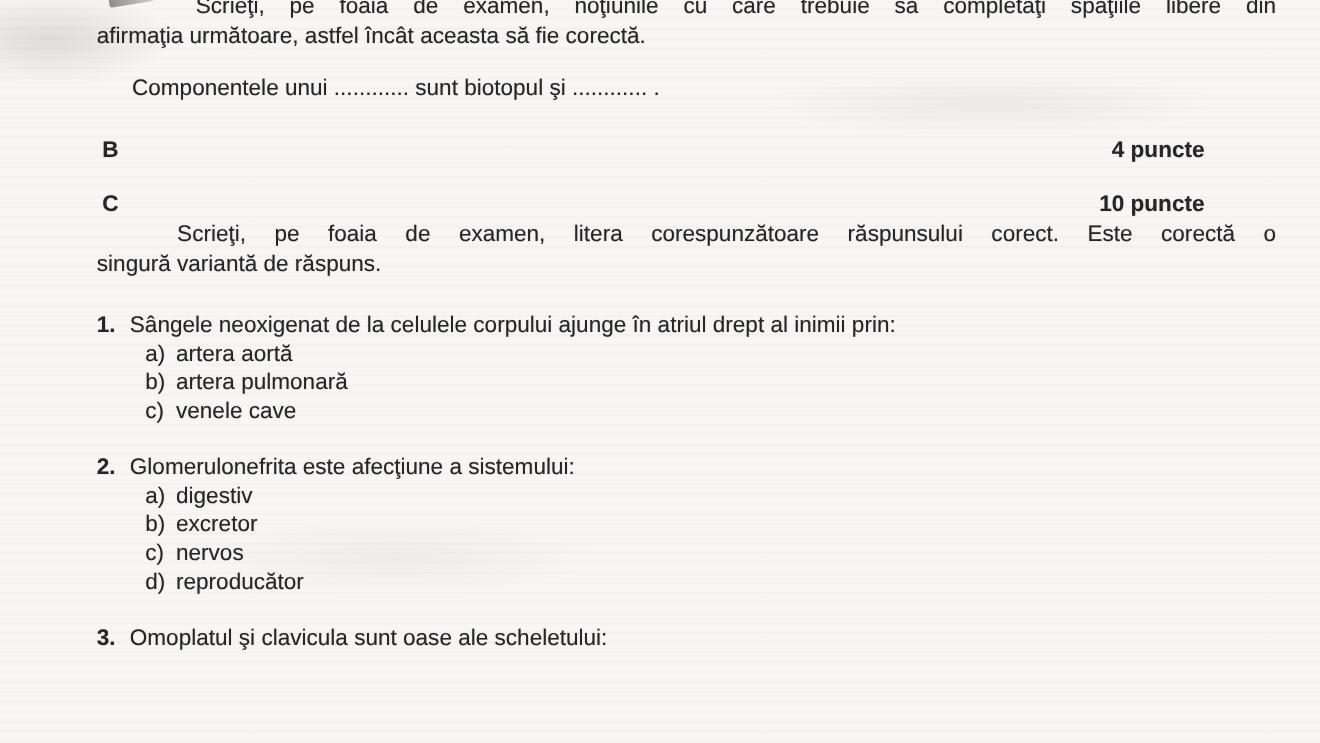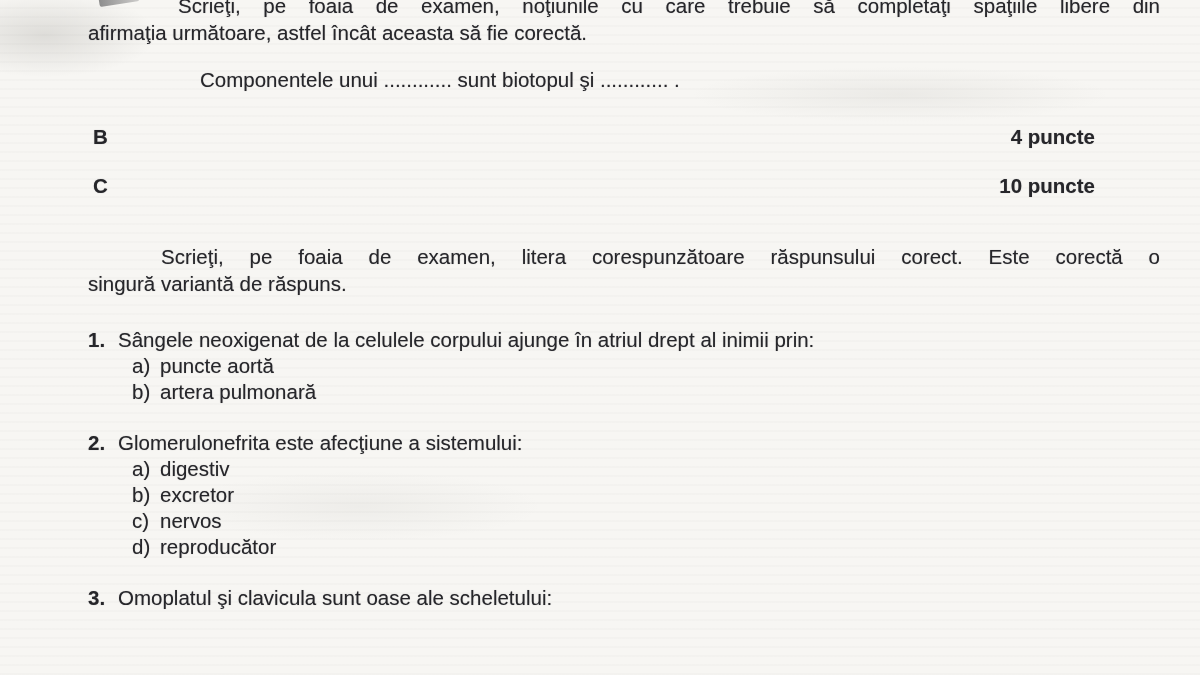--- a/index.html
+++ b/index.html
@@ -28,30 +28,30 @@
   }
   .smudge {
     position: absolute; left: 99px; top: 3px; width: 40px; height: 9px;
     background: linear-gradient(100deg, rgba(55,55,58,0.55), rgba(80,80,84,0.25));
     transform: rotate(-9deg); border-radius: 2px;
   }
   .pline { line-height: 27px; }
   .just { text-align: justify; text-align-last: justify; }
   .para-a { margin-top: -8px; }
   .para-a .first { text-indent: 90px; }
-  .statement { margin-top: 20px; margin-left: 112px; line-height: 27px; }
+  .statement { margin-top: 20px; margin-left: 32px; line-height: 27px; }
   .points-row {
     margin-top: 30px; display: flex; justify-content: space-between;
     align-items: baseline; line-height: 27px; padding-right: 65px;
   }
   .points-row.c-row { margin-top: 22px; }
   .sec-label { font-weight: bold; margin-left: 5px; }
   .points { font-weight: bold; }
   .para-b .first { text-indent: 72px; }
-  .para-c .first { text-indent: 73px; margin-top: 44px; }
+  .para-c .first { text-indent: 73px; }
   .question { margin-top: 24px; line-height: 27px; }
   .question.first-q { margin-top: 29px; }
   .q-num { display: inline-block; width: 30px; font-weight: bold; }
   .options { margin-left: 44px; }
   .option { line-height: 26px; }
   .opt-letter { display: inline-block; width: 28px; }
 </style>
 </head>
 <body>
 
@@ -79,24 +79,27 @@
   </div>
   <div class="para-c">
     <div class="pline just first">Scrieţi, pe foaia de examen, litera corespunzătoare răspunsului corect. Este corectă o</div>
     <div class="pline">singură variantă de răspuns.</div>
   </div>
 
   <div class="question first-q">
     <span class="q-num">1.</span><span>Sângele neoxigenat de la celulele corpului ajunge în atriul drept al inimii prin:</span>
     <div class="options">
       <div class="option">
-        <span class="opt-letter">a)</span><span>puncte aortă</span>
+        <span class="opt-letter">a)</span><span>artera aortă</span>
       </div>
       <div class="option">
         <span class="opt-letter">b)</span><span>artera pulmonară</span>
+      </div>
+      <div class="option">
+        <span class="opt-letter">c)</span><span>venele cave</span>
       </div>
     </div>
   </div>
 
   <div class="question">
     <span class="q-num">2.</span><span>Glomerulonefrita este afecţiune a sistemului:</span>
     <div class="options">
       <div class="option">
         <span class="opt-letter">a)</span><span>digestiv</span>
       </div>

